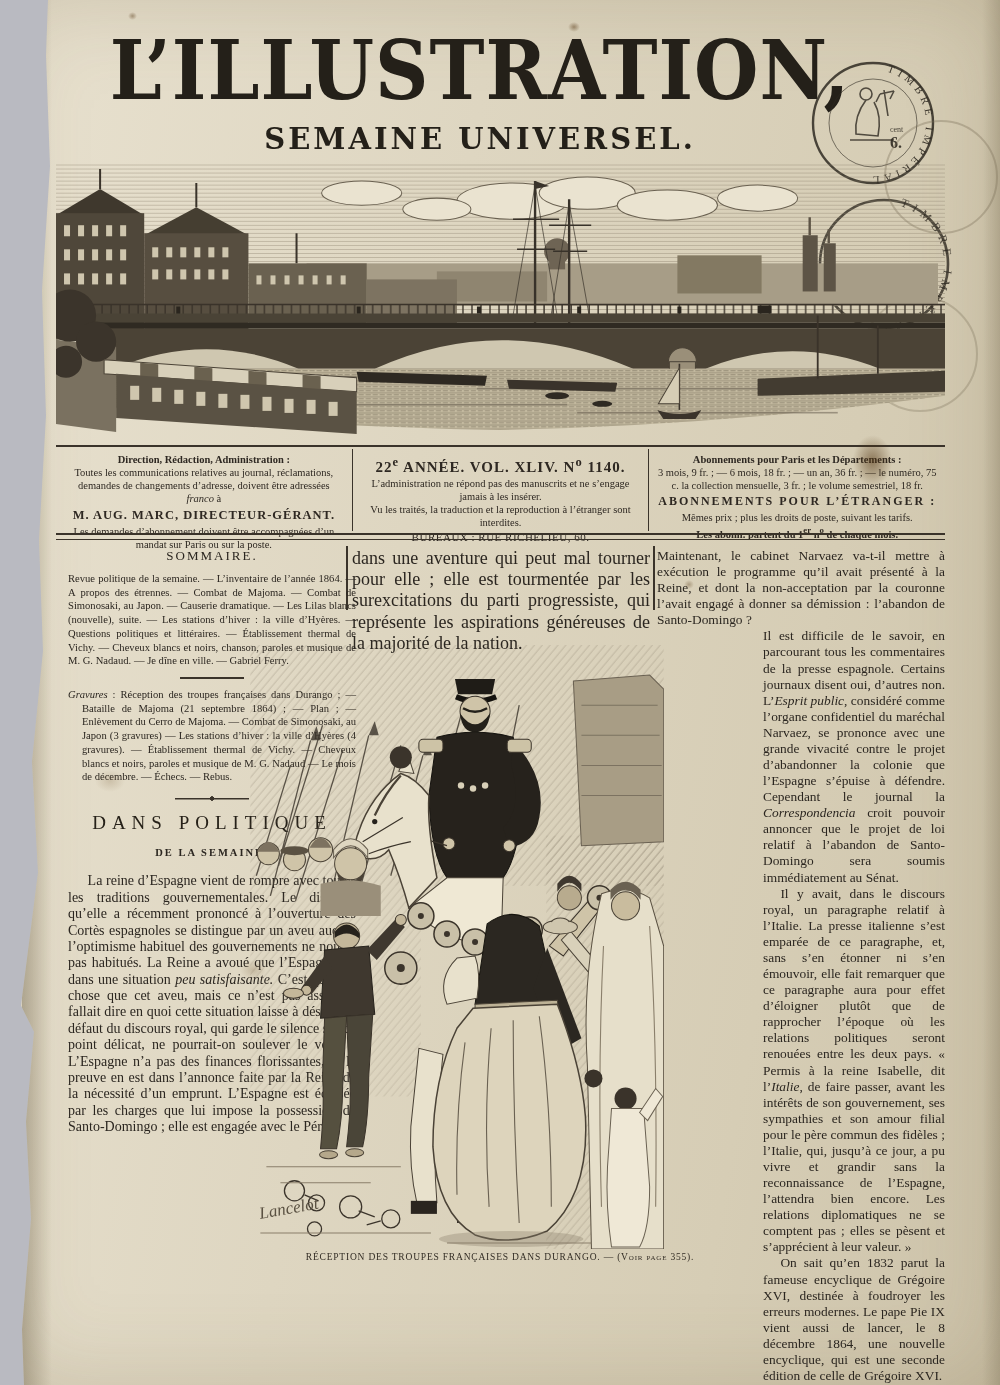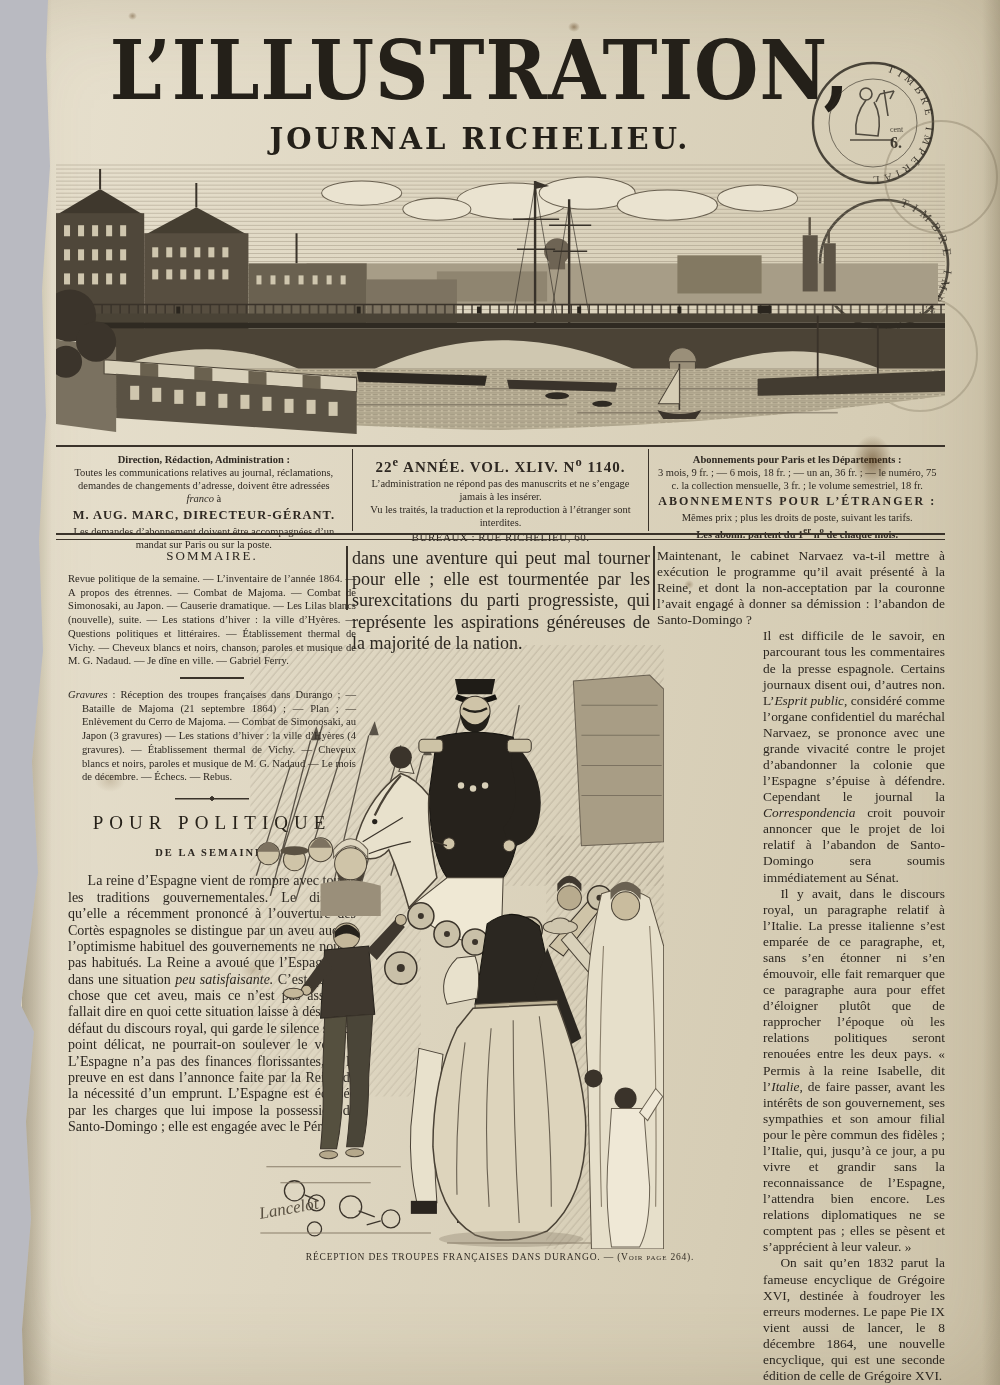--- a/index.html
+++ b/index.html
@@ -75,21 +75,21 @@
   svg text{font-family:"Liberation Serif",serif;}
 </style>
 </head>
 <body>
 
 <div class="page">
   <div class="abs edge-shade"></div>
   <div class="abs right-shade"></div>
 
   <div class="abs masthead-title">L’ILLUSTRATION,</div>
-  <div class="abs masthead-sub">JOURNAL RICHELIEU.</div>
+  <div class="abs masthead-sub">SEMAINE UNIVERSEL.</div>
 
   <svg class="abs" style="left:806px;top:56px;width:134px;height:134px;" viewBox="0 0 134 134">
     <defs>
         <path id="ring1" d="M67,14 a53,53 0 1 1 -0.01,0 z" fill="none"></path>
       </defs>
     <circle cx="67" cy="67" r="60" fill="none" stroke="#2f2a22" stroke-width="2.4" opacity=".85"></circle>
     <circle cx="67" cy="67" r="44" fill="none" stroke="#2f2a22" stroke-width="1" opacity=".6"></circle>
     <g stroke="#2f2a22" fill="none" stroke-width="1.6" opacity=".8">
       <circle cx="60" cy="38" r="6"></circle>
       <path d="M60,44 q-12,16 -10,34 l22,2 q4,-20 -4,-34"></path>
@@ -292,21 +292,21 @@
   <div class="abs hrule" style="top:539px;height:0.8px;"></div>
   <div class="abs vrule mid-rule-l"></div>
   <div class="abs vrule mid-rule-r"></div>
 
   <div class="col col-left">
     <div class="sommaire-h">SOMMAIRE.</div>
     <div>Revue politique de la semaine. — L’inventaire de l’année 1864. — A propos des étrennes. — Combat de Majoma. — Combat de Simonosaki, au Japon. — Causerie dramatique. — Les Lilas blancs (nouvelle), suite. — Les stations d’hiver : la ville d’Hyères. — Questions politiques et littéraires. — Établissement thermal de Vichy. — Cheveux blancs et noirs, chanson, paroles et musique de M. G. Nadaud. — Je dîne en ville. — Gabriel Ferry.</div>
     <div class="mini-rule"></div>
     <div class="grav"><i>Gravures</i><span> : Réception des troupes françaises dans Durango ; — Bataille de Majoma (21 septembre 1864) ; — Plan ; — Enlèvement du Cerro de Majoma. — Combat de Simonosaki, au Japon (3 gravures) — Les stations d’hiver : la ville d’Hyères (4 gravures). — Établissement thermal de Vichy. — Cheveux blancs et noirs, paroles et musique de M. G. Nadaud — Le mois de décembre. — Échecs. — Rebus.</span></div>
     <div class="ornament"></div>
-    <div class="revue-title">POUR POLITIQUE</div>
+    <div class="revue-title">DANS POLITIQUE</div>
     <div class="revue-sub">DE LA SEMAINE.</div>
     <div class="bodytext"><span class="ind"></span><span>La reine d’Espagne vient de rompre avec toutes les traditions gouvernementales. Le discours qu’elle a récemment prononcé à l’ouverture des Cortès espagnoles se distingue par un aveu auquel l’optimisme habituel des gouvernements ne nous a pas habitués. La Reine a avoué que l’Espagne est dans une situation </span><i>peu satisfaisante.</i><span> C’est quelque chose que cet aveu, mais ce n’est pas assez. Il fallait dire en quoi cette situation laisse à désirer. A défaut du discours royal, qui garde le silence sur ce point délicat, ne pourrait-on soulever le voile ? L’Espagne n’a pas des finances florissantes, et la preuve en est dans l’annonce faite par la Reine de la nécessité d’un emprunt. L’Espagne est écrasée par les charges que lui impose la possession de Santo-Domingo ; elle est engagée avec le Pérou</span></div>
   </div>
 
   <div class="col col-mid">
     <div>dans une aventure qui peut mal tourner pour elle ; elle est tourmentée par les surexcitations du parti progressiste, qui représente les aspirations généreuses de la majorité de la nation.</div>
   </div>
 
   <svg class="abs" style="left:250px;top:645px;width:414px;height:604px;" viewBox="0 0 412 602">
     <defs>
@@ -426,21 +426,21 @@
         <circle cx="66" cy="556" r="8"></circle>
         <circle cx="100" cy="560" r="11"></circle>
       <circle cx="140" cy="572" r="9"></circle>
         <circle cx="64" cy="582" r="7"></circle>
       <path d="M54,548 l14,6 M108,564 l16,6 M130,574 l-14,4"></path>
       <path d="M16,520 H150 M30,536 H120 M10,586 H180 M196,596 H340" stroke="#8a7f6b" stroke-width="1"></path>
     </g>
     <text x="10" y="572" transform="rotate(-10 10 572)" font-style="italic" font-size="17" fill="#5a5142">Lancelot</text>
   </svg>
 
-  <div class="abs caption">RÉCEPTION DES TROUPES FRANÇAISES DANS DURANGO. — (Voir page 264).</div>
+  <div class="abs caption">RÉCEPTION DES TROUPES FRANÇAISES DANS DURANGO. — (Voir page 355).</div>
 
   <div class="col col-right">
     <p class="rc-p">Maintenant, le cabinet Narvaez va-t-il mettre à exécution le programme qu’il avait présenté à la Reine, et dont la non-acceptation par la couronne l’avait engagé à donner sa démission : l’abandon de Santo-Domingo ?</p>
     <div class="rc-indent">
       <p class="rc-p"><span>Il est difficile de le savoir, en parcourant tous les commentaires de la presse espagnole. Certains journaux disent oui, d’autres non. L’</span><i>Esprit public</i><span>, considéré comme l’organe confidentiel du maréchal Narvaez, se prononce avec une grande vivacité contre le projet d’abandonner la colonie que l’Espagne s’épuise à défendre. Cependant le journal la </span><i>Correspondencia</i><span> croit pouvoir annoncer que le projet de loi relatif à l’abandon de Santo-Domingo sera soumis immédiatement au Sénat.</span></p>
       <p class="rc-p"><span>Il y avait, dans le discours royal, un paragraphe relatif à l’Italie. La presse italienne s’est emparée de ce paragraphe, et, sans s’en étonner ni s’en émouvoir, elle fait remarquer que ce paragraphe aura pour effet d’éloigner plutôt que de rapprocher l’époque où les relations politiques seront renouées entre les deux pays. « Permis à la reine Isabelle, dit l’</span><i>Italie</i><span>, de faire passer, avant les intérêts de son gouvernement, ses sympathies et son amour filial pour le père commun des fidèles ; l’Italie, qui, jusqu’à ce jour, a pu vivre et grandir sans la reconnaissance de l’Espagne, l’attendra bien encore. Les relations diplomatiques ne se comptent pas ; elles se pèsent et s’apprécient à leur valeur. »</span></p>
       <p class="rc-p">On sait qu’en 1832 parut la fameuse encyclique de Grégoire XVI, destinée à foudroyer les erreurs modernes. Le pape Pie IX vient aussi de lancer, le 8 décembre 1864, une nouvelle encyclique, qui est une seconde édition de celle de Grégoire XVI.</p>
     </div>
   </div>
 

